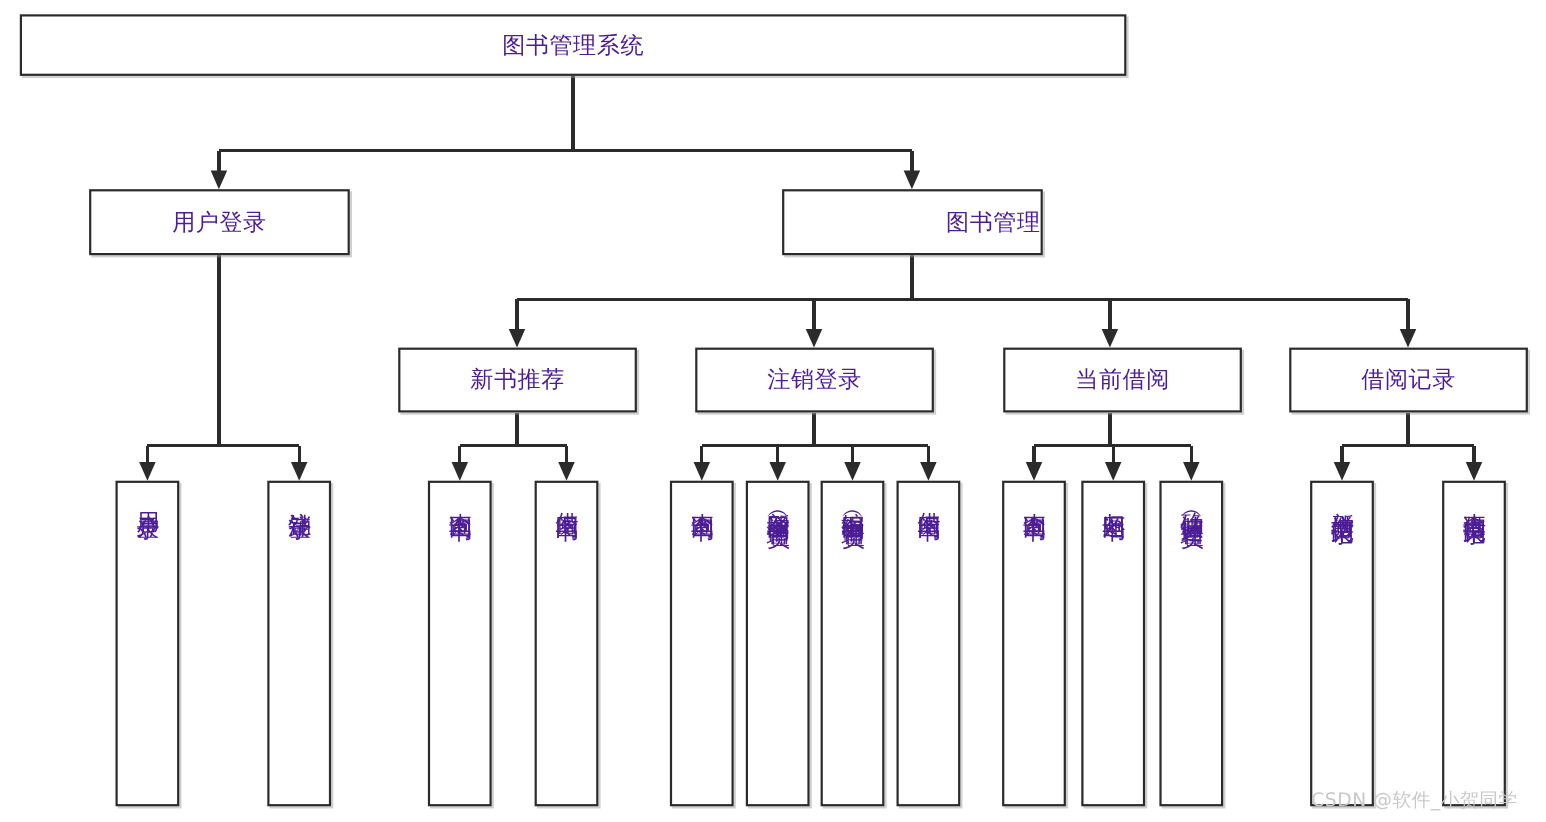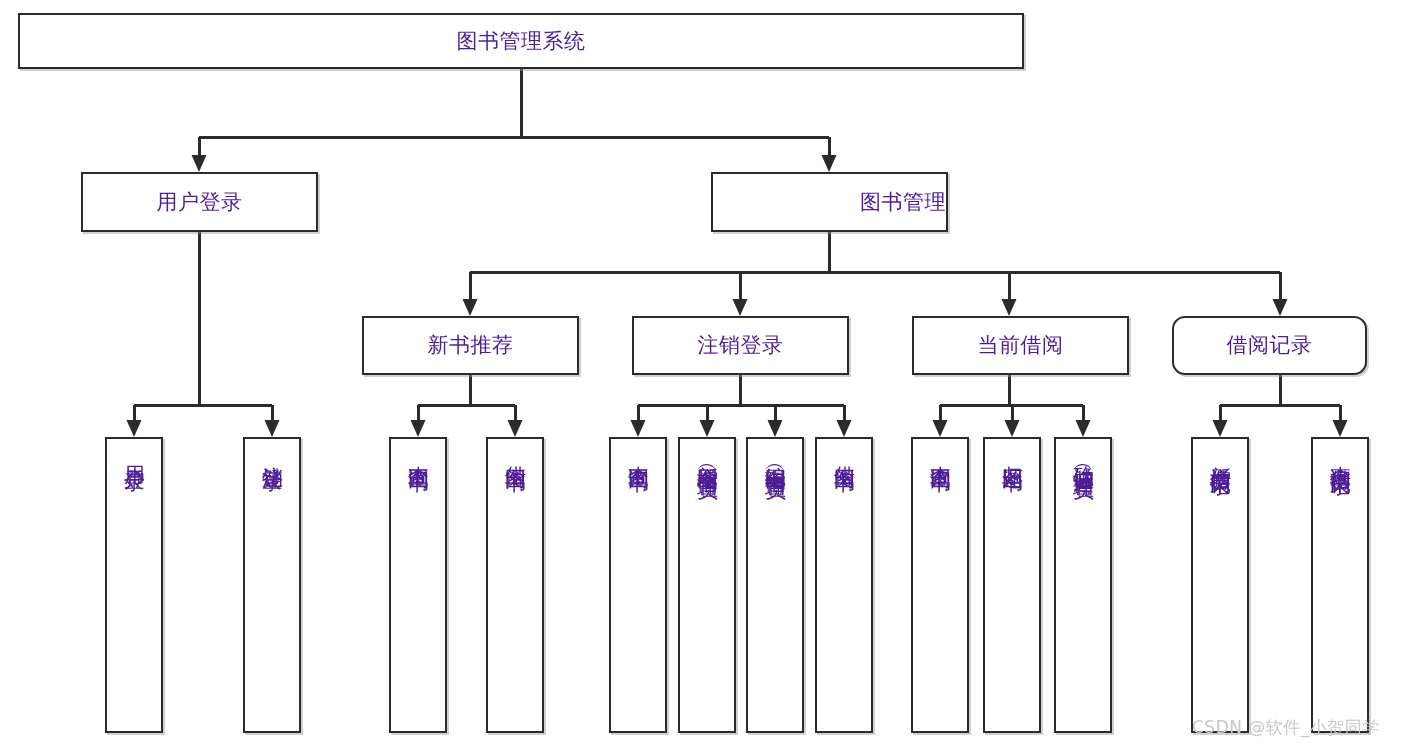--- a/index.html
+++ b/index.html
@@ -141,21 +141,21 @@
       </div>
       <div class="node-box" style="left: 362px; top: 316px; width: 217px; height: 59px; border-color: rgb(43, 43, 43); background: rgb(255, 255, 255);">
         <span class="node-label">新书推荐</span>
       </div>
       <div class="node-box" style="left: 632px; top: 316px; width: 217px; height: 59px; border-color: rgb(43, 43, 43); background: rgb(255, 255, 255);">
         <span class="node-label">注销登录</span>
       </div>
       <div class="node-box" style="left: 901px; top: 316px; width: 217px; height: 59px; border-color: rgb(43, 43, 43); background: rgb(255, 255, 255); margin-left: 11px;">
         <span class="node-label">当前借阅</span>
       </div>
-      <div class="node-box" style="left: 1172px; top: 316px; width: 195px; height: 59px; border-color: rgb(43, 43, 43); background: rgb(255, 255, 255); border-radius: 13px;">
+      <div class="node-box" style="left: 1172px; top: 316px; width: 217px; height: 59px; border-color: rgb(43, 43, 43); background: rgb(255, 255, 255);">
         <span class="node-label">借阅记录</span>
       </div>
       <div class="node-box vertical" style="left: 105px; top: 437px; width: 58px; height: 296px; border-color: rgb(43, 43, 43); background: rgb(255, 255, 255);">
         <span class="node-label">用户登录</span>
       </div>
       <div class="node-box vertical" style="left: 243px; top: 437px; width: 58px; height: 296px; border-color: rgb(43, 43, 43); background: rgb(255, 255, 255);">
         <span class="node-label">注销登录</span>
       </div>
       <div class="node-box vertical" style="left: 389px; top: 437px; width: 58px; height: 296px; border-color: rgb(43, 43, 43); background: rgb(255, 255, 255);">
         <span class="node-label">查询图书</span>

